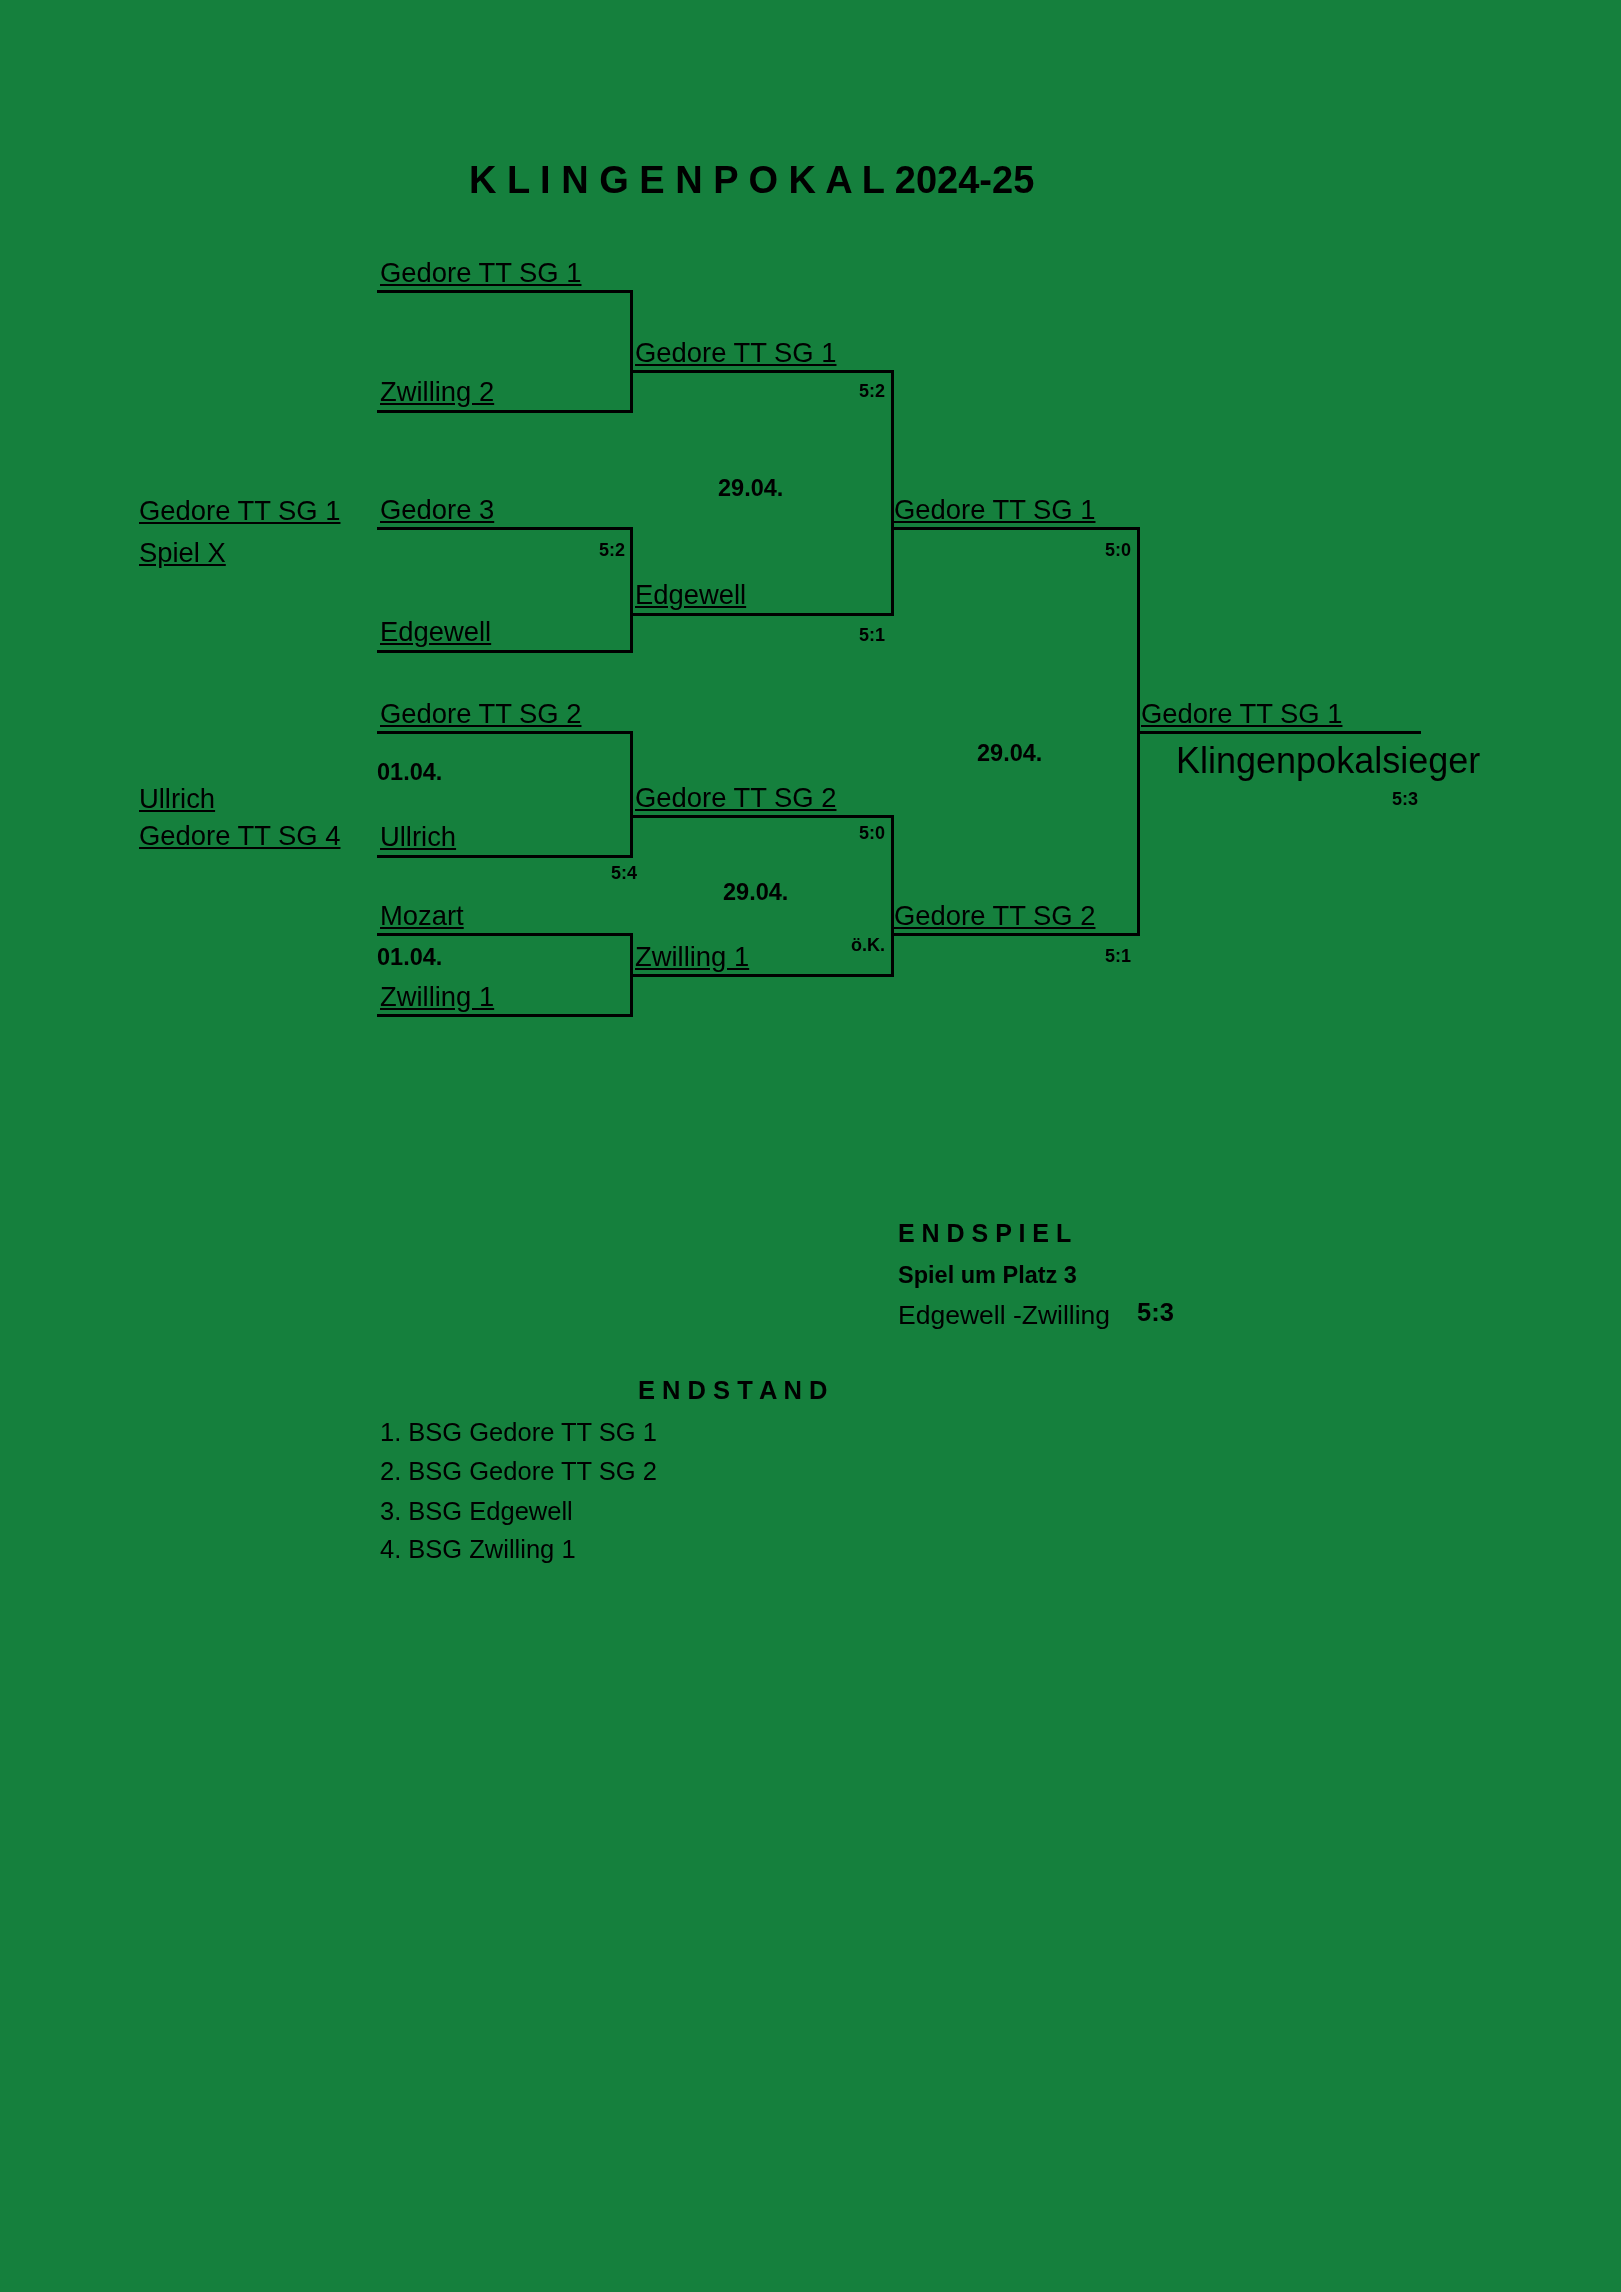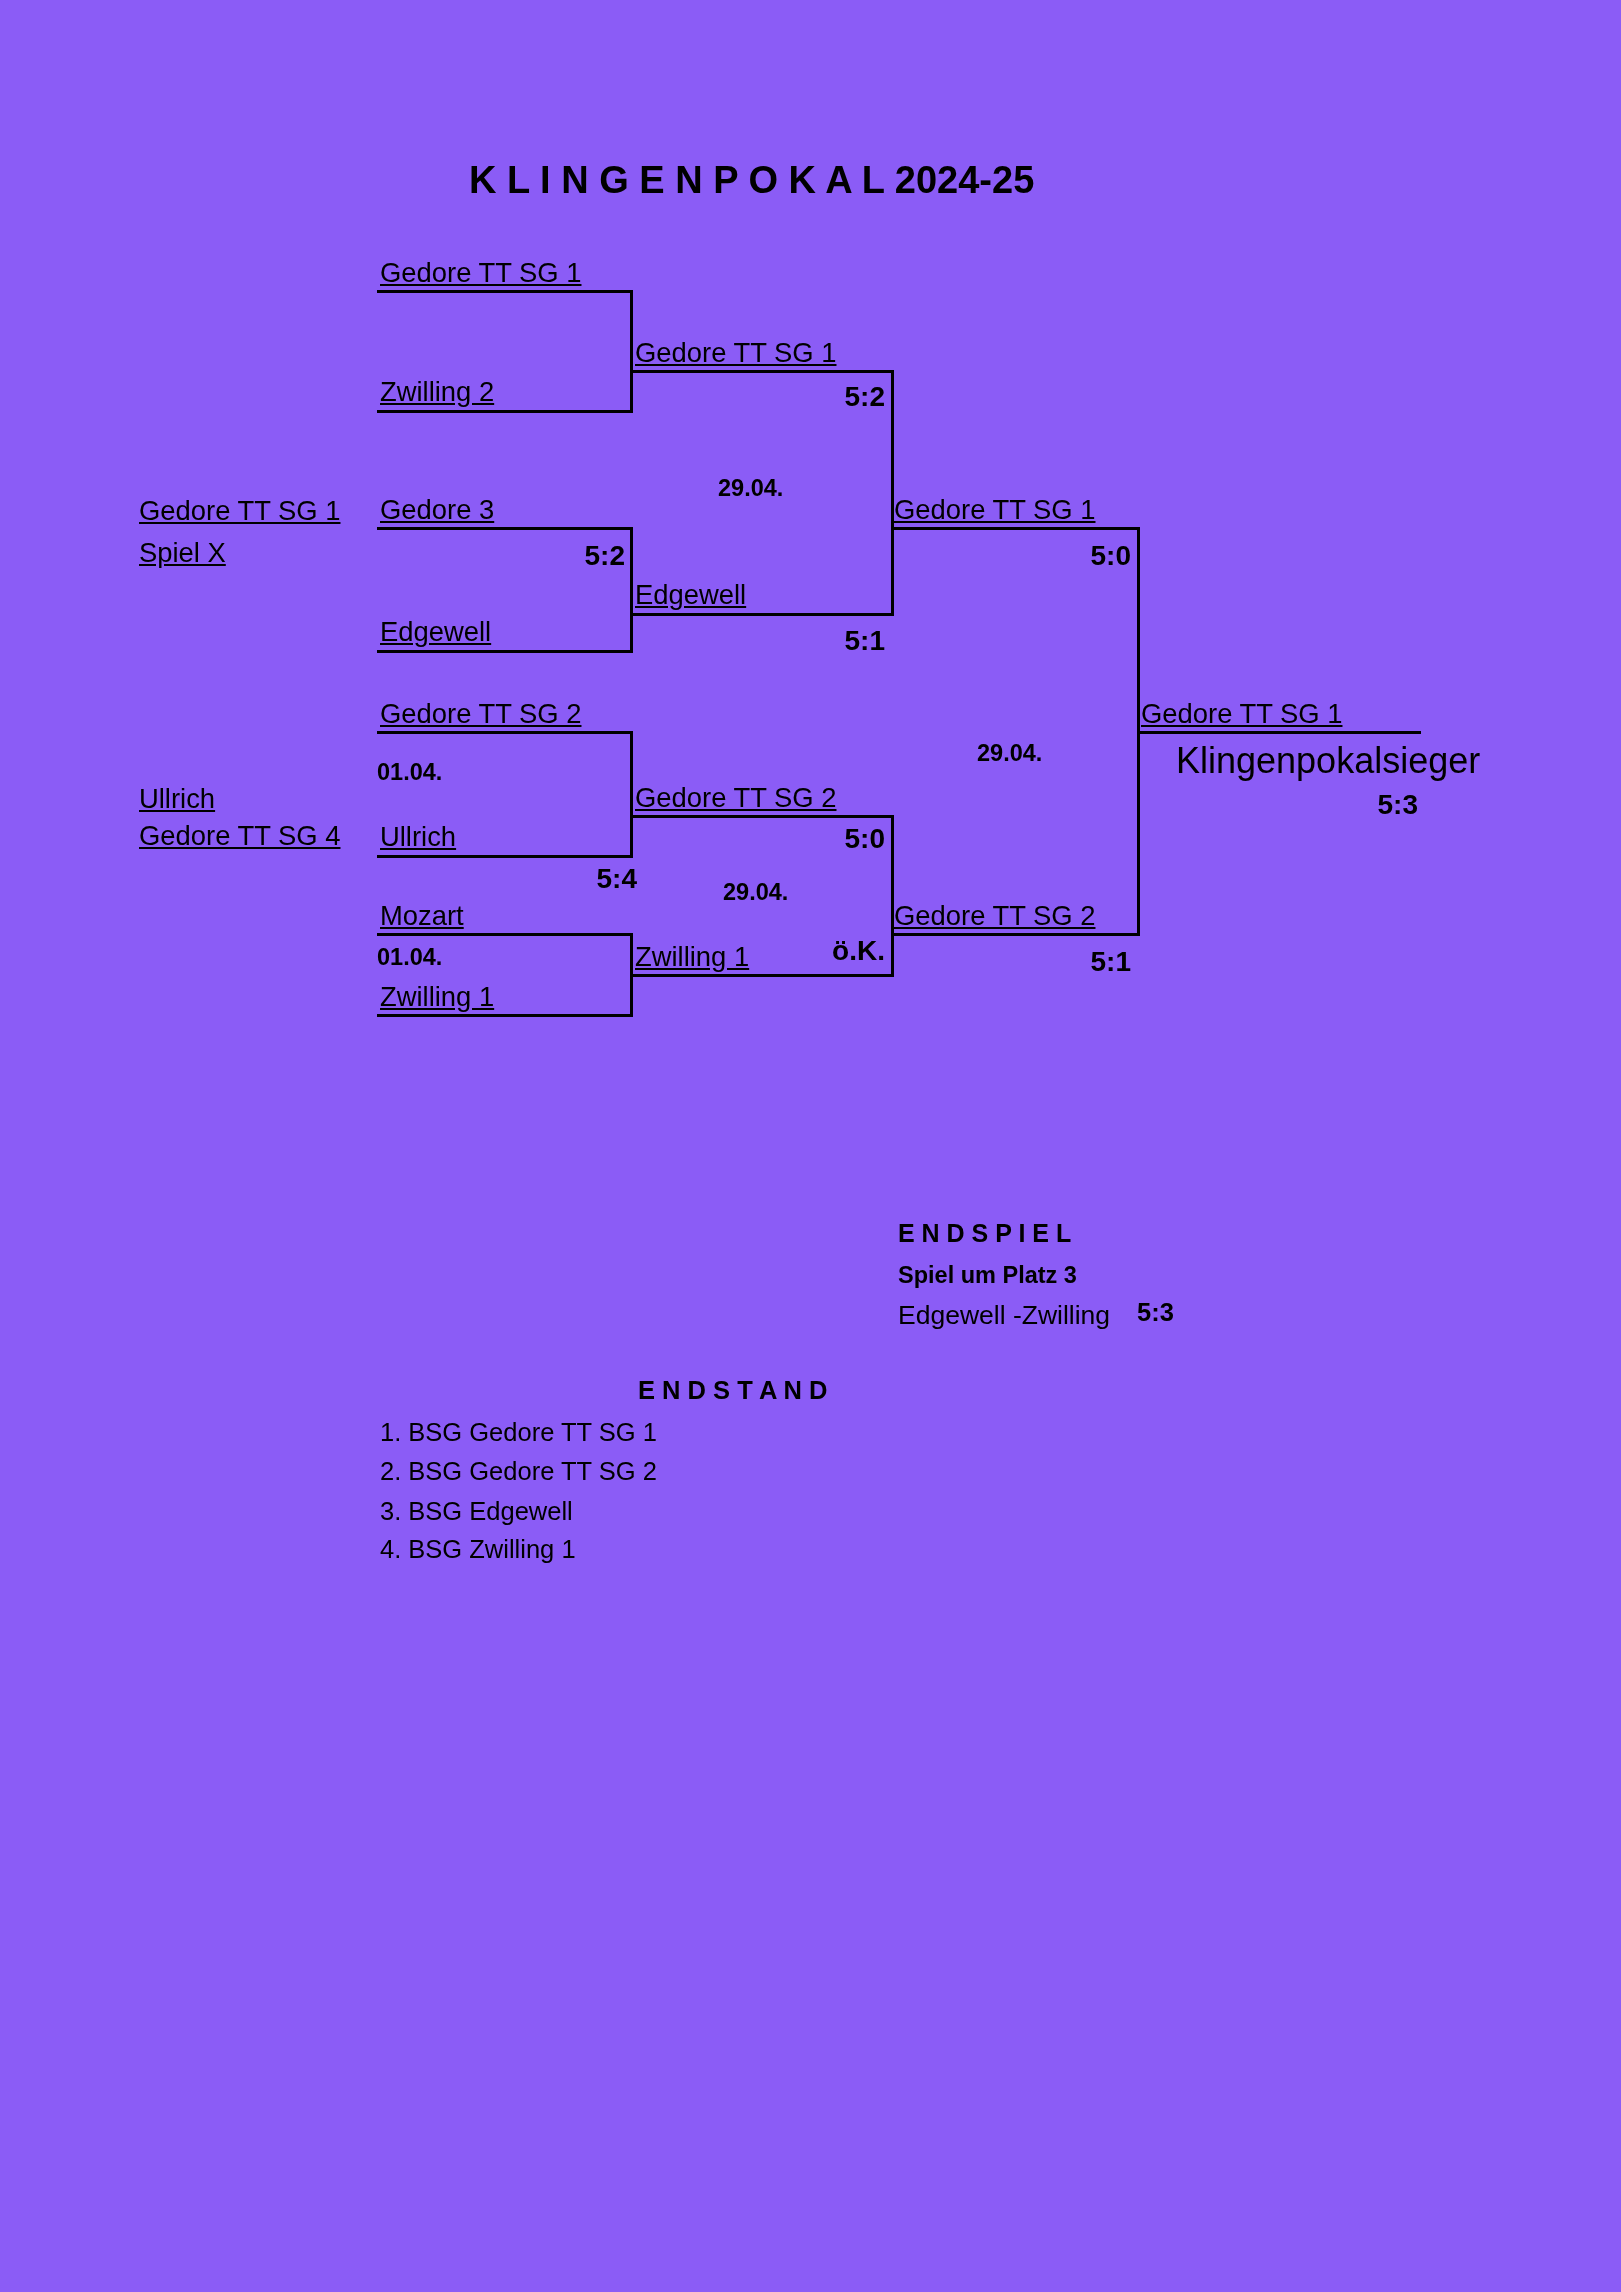--- a/index.html
+++ b/index.html
@@ -1,36 +1,36 @@
 <!DOCTYPE html>
 <html><head>
 <meta charset="utf-8">
 <style>
   html,body{margin:0;padding:0;background:#888;}
   .page{
     position:relative;
     width:1621px;height:2293px;
-    background:#8b5cf6;
+    background:#15803d;
     font-family:"Liberation Sans","DejaVu Sans",sans-serif;
     color:#000;
     overflow:hidden;
   }
   .title{
     position:absolute;left:469px;top:159px;
     font-size:38px;font-weight:bold;white-space:nowrap;
   }
   .ln{position:absolute;background:#000;}
   .ln.h{height:2.9px;}
   .ln.v{width:2.9px;}
   .lbl{
     position:absolute;font-size:27.4px;line-height:1.1;white-space:nowrap;text-decoration:underline;
   }
   .score{
     position:absolute;width:118px;text-align:right;
-    font-size:28px;font-weight:bold;line-height:1.1;white-space:nowrap;
+    font-size:18px;font-weight:bold;line-height:1.1;white-space:nowrap;
   }
   .date{
     position:absolute;font-size:23.5px;font-weight:bold;line-height:1.1;white-space:nowrap;
   }
   .winner-title{
     position:absolute;left:1176px;top:740px;
     font-size:36px;font-weight:normal;white-space:nowrap;
   }
   .es-head{position:absolute;left:898px;top:1219px;font-size:25px;font-weight:bold;white-space:nowrap;}
   .es-sub{position:absolute;left:898px;top:1262px;font-size:23.5px;font-weight:bold;white-space:nowrap;}

